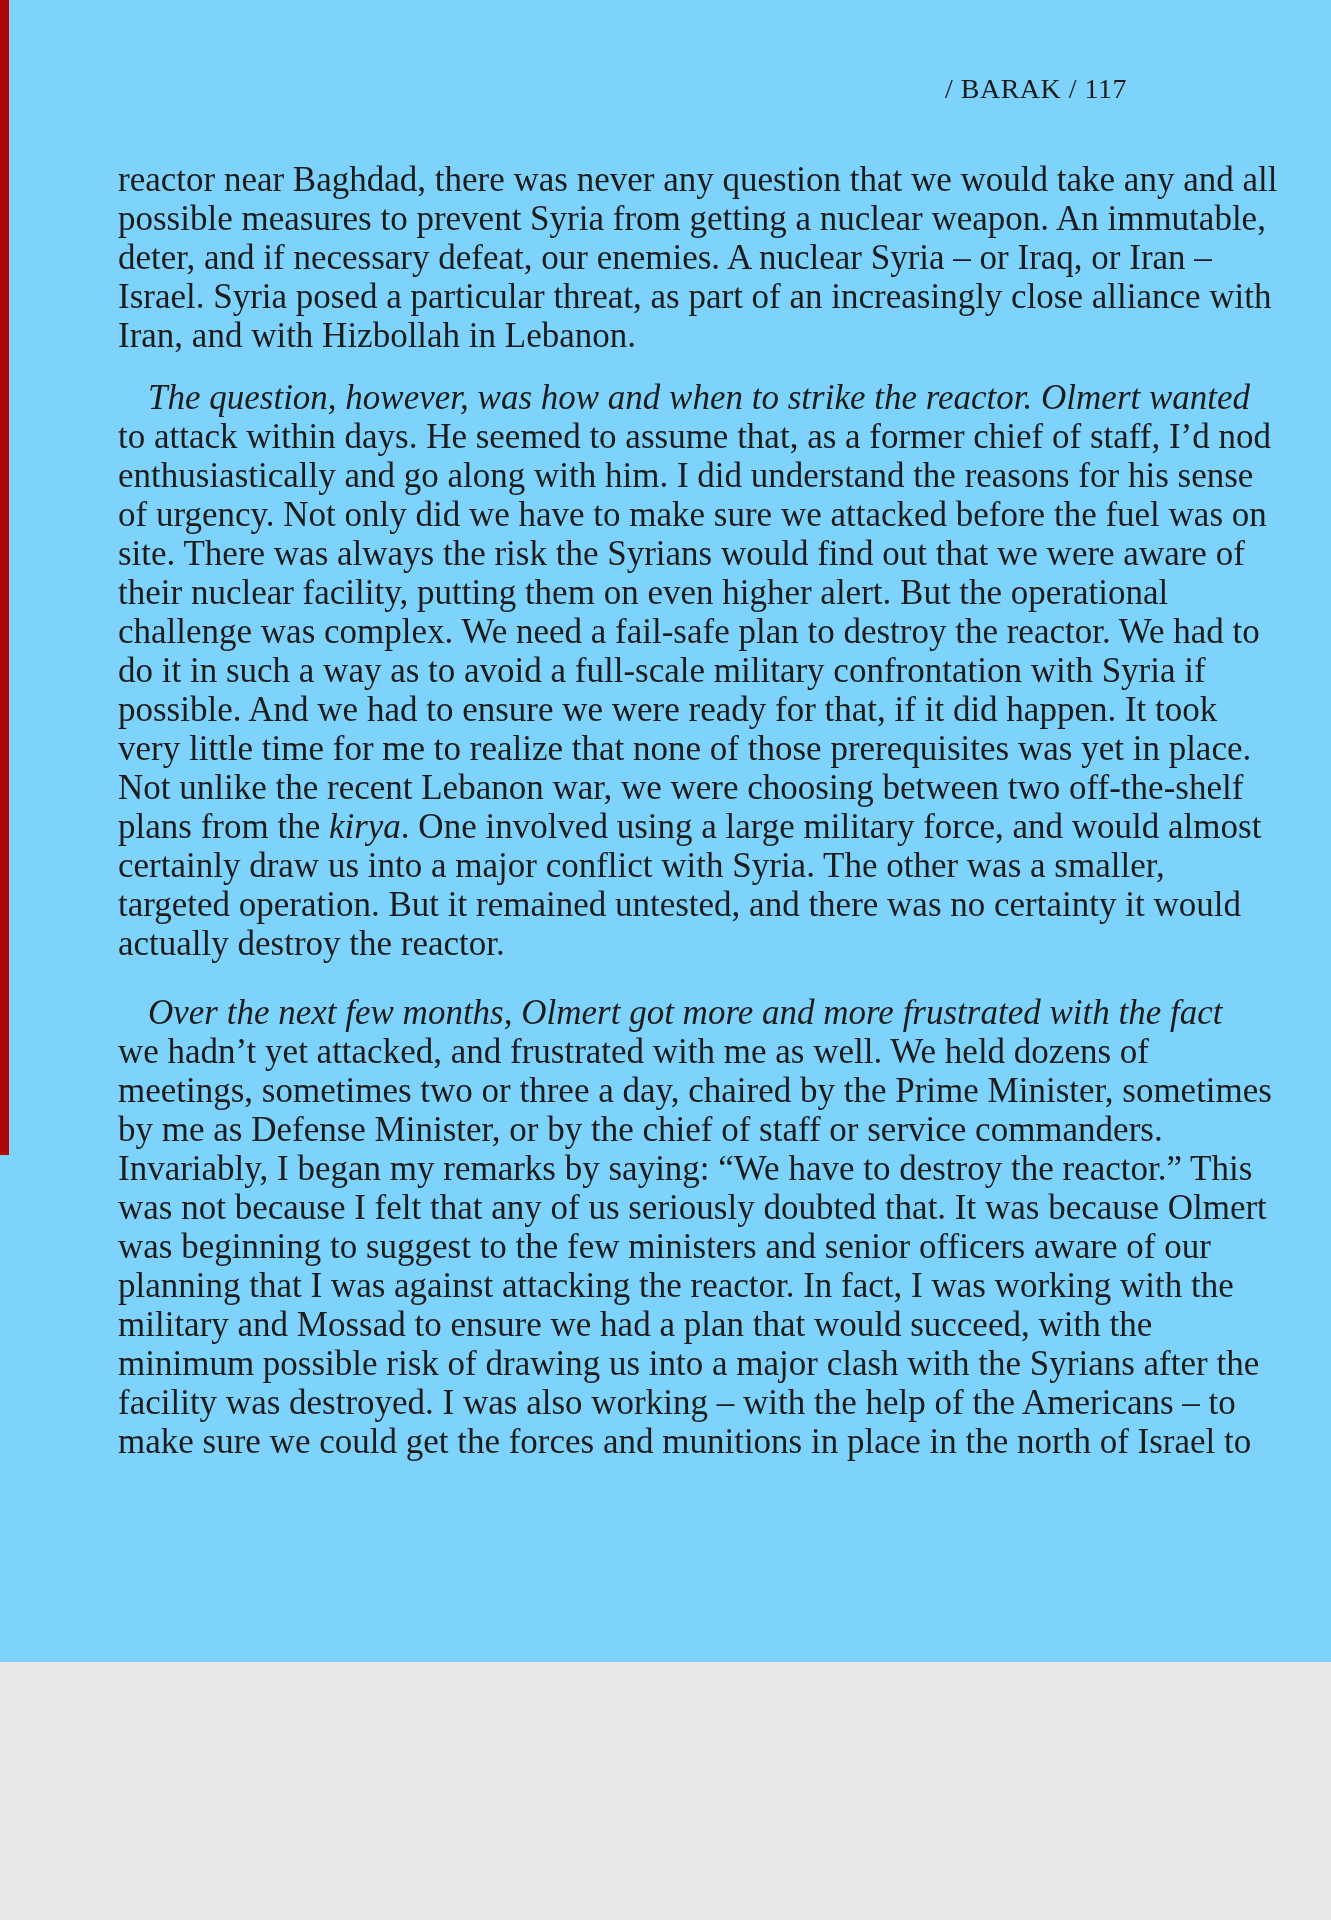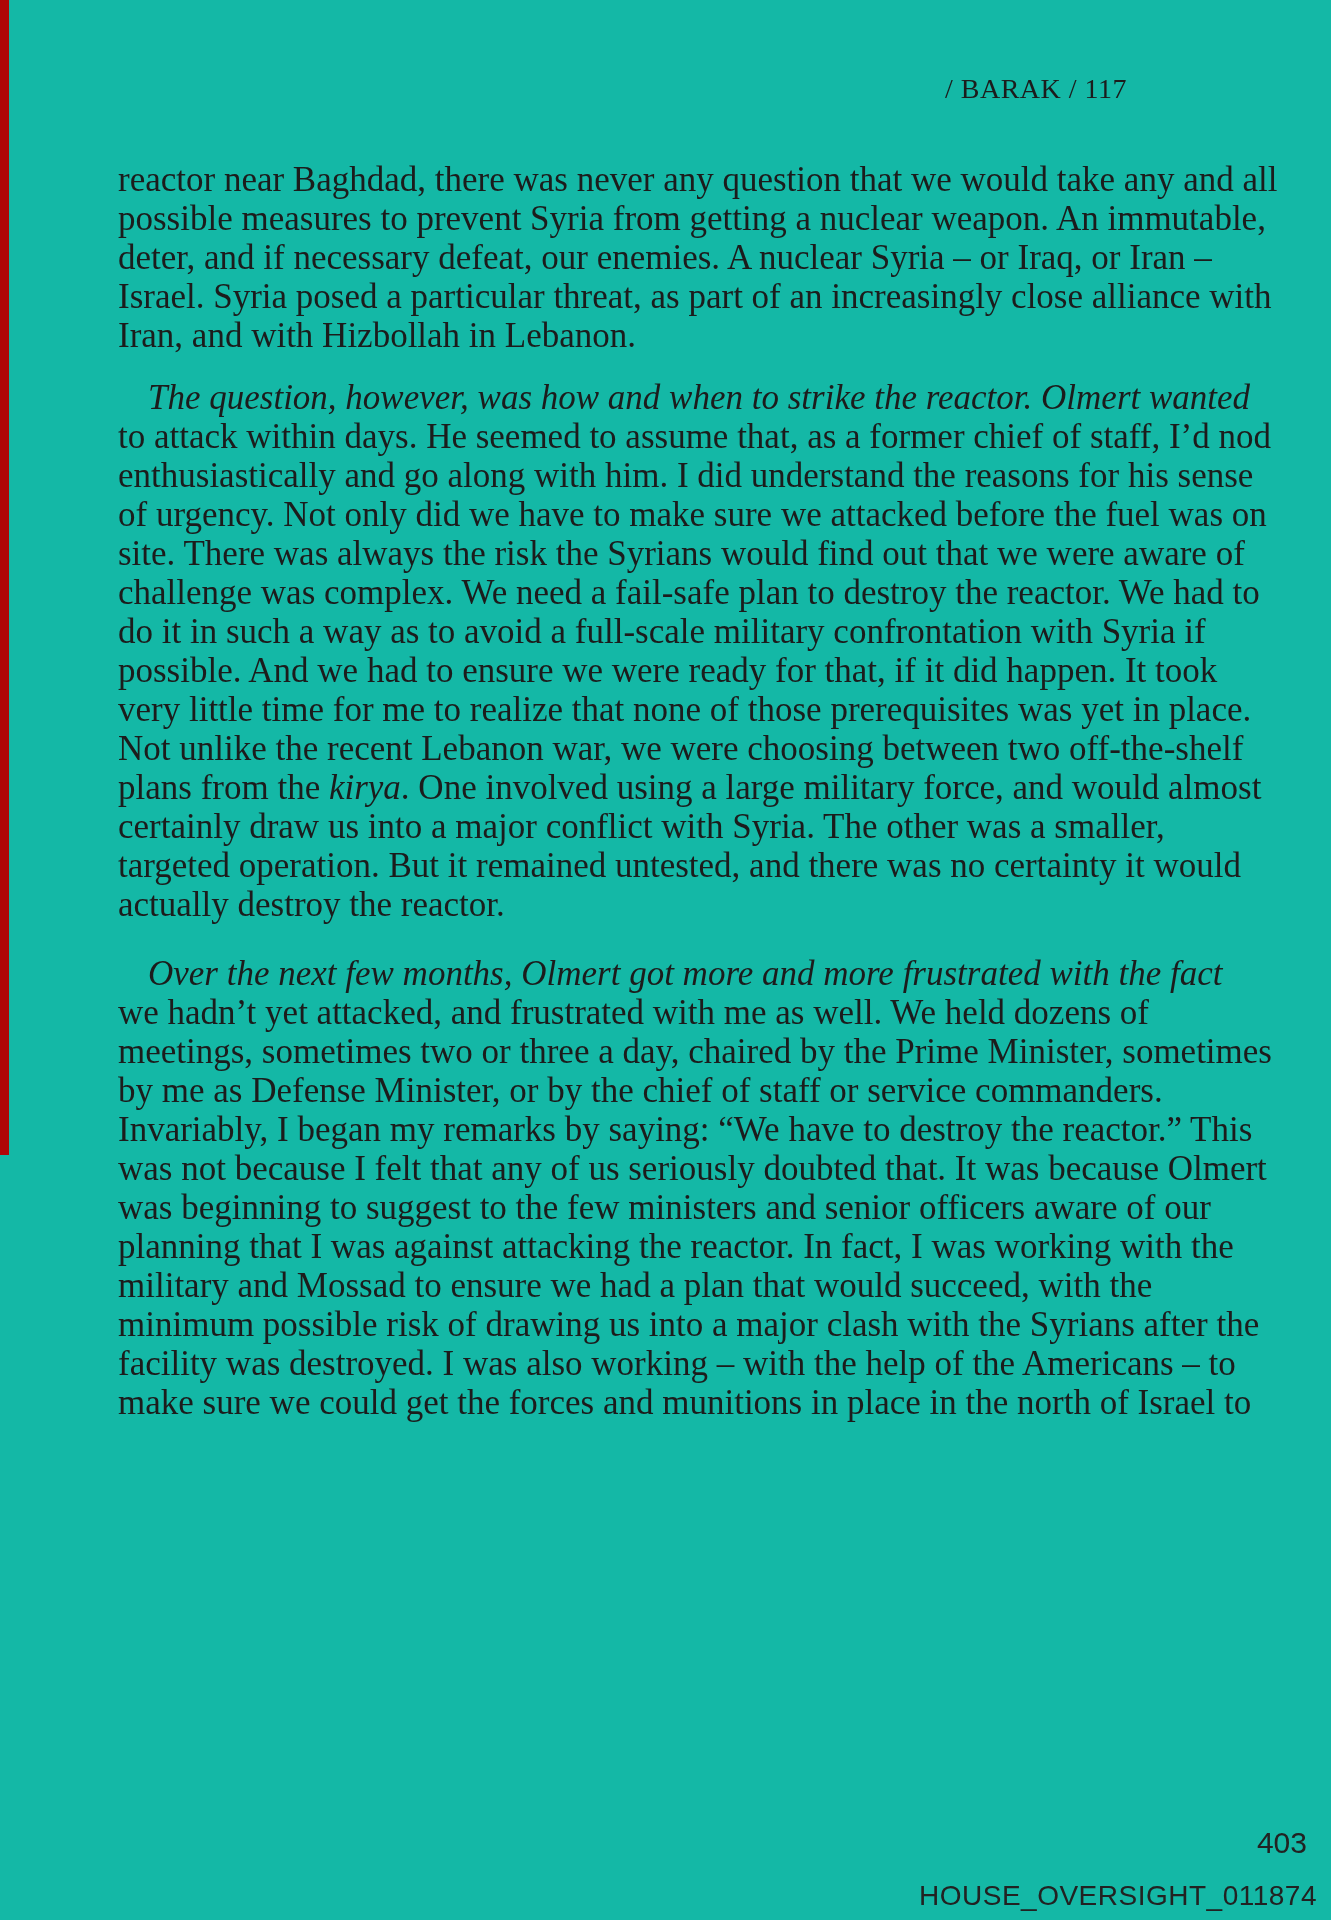--- a/index.html
+++ b/index.html
@@ -1,20 +1,20 @@
 <!DOCTYPE html>
 <html><head>
 <meta charset="utf-8">
 <style>
   html, body { margin: 0; padding: 0; background: #e8e8e8; }
   .page {
     position: relative;
     width: 1331px;
-    height: 1920px;
-    background: #14b8a6;
+    height: 1662px;
+    background: #7dd3fc;
     overflow: hidden;
     font-family: "Liberation Serif", "DejaVu Serif", serif;
     color: #1c1c1c;
   }
   .red-edge {
     position: absolute;
     left: 0;
     top: 0;
     width: 9px;
     height: 1155px;
@@ -80,20 +80,21 @@
         <div class="line">Iran, and with Hizbollah in Lebanon.</div>
       </div>
 
     <div class="para para-2">
       <div class="indent-first">
           <div class="line">The question, however, was how and when to strike the reactor. Olmert wanted</div>
           <div class="line">to attack within days. He seemed to assume that, as a former chief of staff, I’d nod</div>
           <div class="line">enthusiastically and go along with him. I did understand the reasons for his sense</div>
           <div class="line">of urgency. Not only did we have to make sure we attacked before the fuel was on</div>
           <div class="line">site. There was always the risk the Syrians would find out that we were aware of</div>
+          <div class="line">their nuclear facility, putting them on even higher alert. But the operational</div>
           <div class="line">challenge was complex. We need a fail-safe plan to destroy the reactor. We had to</div>
           <div class="line">do it in such a way as to avoid a full-scale military confrontation with Syria if</div>
           <div class="line">possible. And we had to ensure we were ready for that, if it did happen. It took</div>
           <div class="line">very little time for me to realize that none of those prerequisites was yet in place.</div>
           <div class="line">Not unlike the recent Lebanon war, we were choosing between two off-the-shelf</div>
         </div>
       <div class="line"><span>plans from the </span><span class="italic-word">kirya</span><span>. One involved using a large military force, and would almost</span></div>
       <div>
           <div class="line">certainly draw us into a major conflict with Syria. The other was a smaller,</div>
           <div class="line">targeted operation. But it remained untested, and there was no certainty it would</div>

